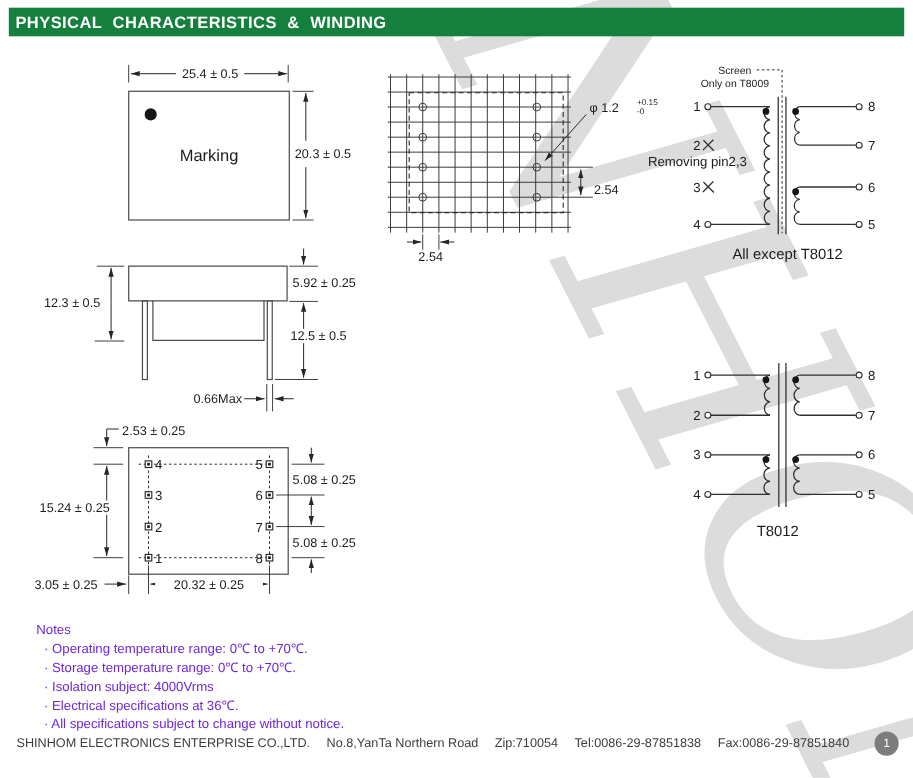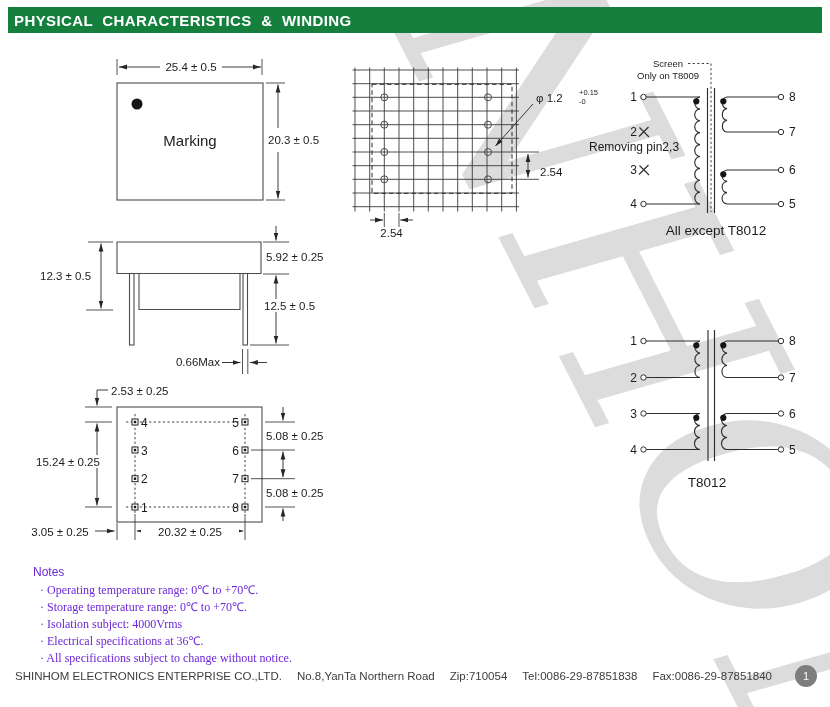--- a/index.html
+++ b/index.html
@@ -22,21 +22,21 @@
   .dt2{stroke:#2c2c2c;stroke-width:.9;stroke-dasharray:2.3 2.3;fill:none}
   .dim{stroke:#262626;stroke-width:.9;fill:none}
   .ext{stroke:#262626;stroke-width:.8;fill:none}
   .w{stroke:#2f2f2f;stroke-width:1.15;fill:none}
   .term{stroke:#2f2f2f;stroke-width:1;fill:#fff}
   .dot{fill:#151515;stroke:none}
   .pin{stroke:#222;stroke-width:1;fill:#fff}
   .wbg{fill:#fff;stroke:none}
   .notes{position:absolute;left:33px;top:565px;z-index:1;color:#6d28d9;}
   .notes .nt{font-size:12px;margin:0 0 3px 0;}
-  .notes ul{list-style:none;margin:0;padding:0 0 0 7px;font-family:Liberation Serif, serif;}
+  .notes ul{list-style:none;margin:0;padding:0 0 0 7px;}
   .notes li{font-size:12px;line-height:17px;}
   .footer{position:absolute;left:15px;top:670px;z-index:1;font-size:11.5px;color:#3d3d3d;
        white-space:nowrap;}
   .footer span{margin-right:15px;}
   .pagebadge{position:absolute;left:795px;top:665px;width:22px;height:22px;z-index:1;
        border-radius:50%;background:#7d7d7d;color:#fff;font-size:11px;
        display:flex;align-items:center;justify-content:center;}
 </style>
 </head>
 <body>

